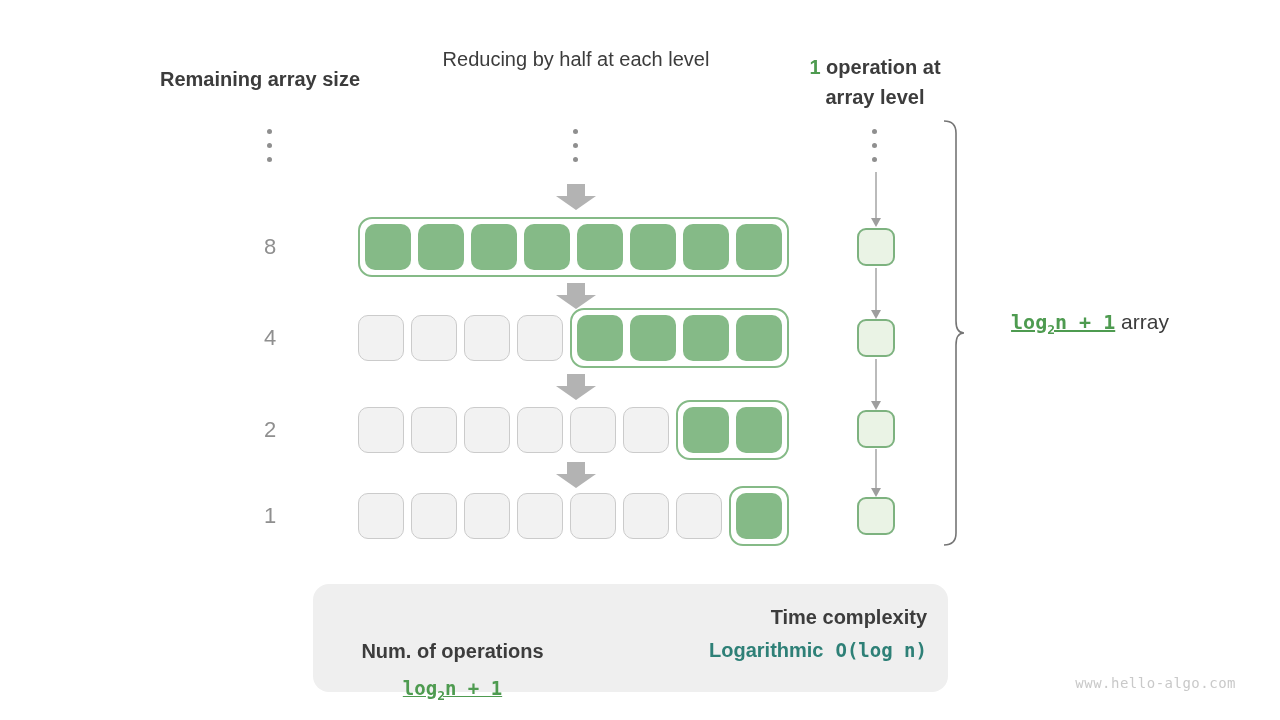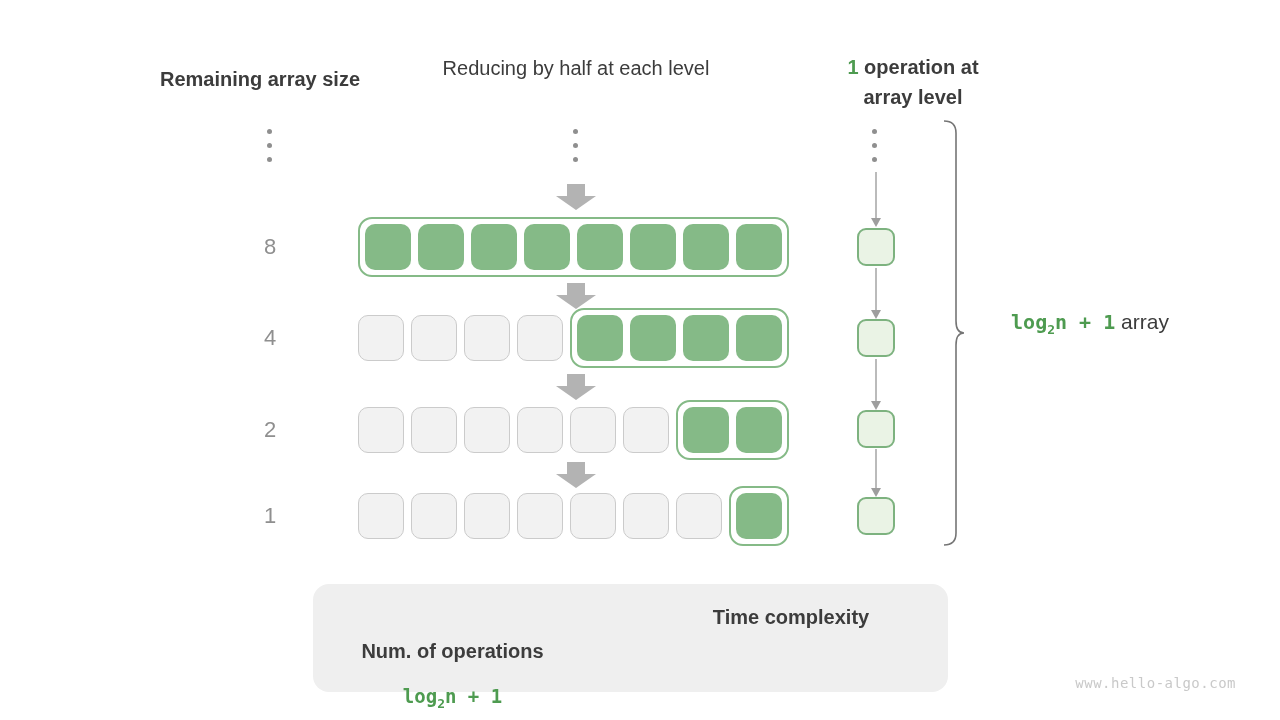--- a/index.html
+++ b/index.html
@@ -36,45 +36,45 @@
   #op-col .op-square:nth-child(4){top:497px;}
   
   #overlay{position:absolute;left:0;top:0;pointer-events:none;}
   .flow-arrow{fill:var(--arrow-bold);}
   .thin-line{stroke:var(--arrow-thin);stroke-width:1.4;fill:none;}
   .thin-head{fill:var(--arrow-thin);}
   .brace{stroke:var(--brace);stroke-width:1.6;fill:none;}
   .box-arrow{fill:var(--box-arrow);}
   
   #brace-label{left:968px;top:306px;width:244px;line-height:31px;font-size:21px;color:var(--text-dark);}
-  .mono-green{font-family:"DejaVu Sans Mono",monospace;font-weight:bold;color:var(--green-text);font-size:20px;}
+  .mono-green{font-family:"DejaVu Sans Mono",monospace;font-weight:bold;color:var(--green-text);font-size:20px;text-decoration:underline;}
   .mono-green sub{font-size:13px;}
   
   #summary-box{left:313px;top:584px;width:635px;height:108px;border-radius:16px;background:var(--box-bg);}
   .box-title{font-weight:bold;font-size:20px;color:var(--text-dark);}
   #sum-left{left:330px;top:640px;width:245px;}
-  #sum-left .formula{margin-top:22px;font-size:19px;}
-  #sum-right{left:655px;top:606px;width:272px;}
+  #sum-left .formula{margin-top:14px;font-size:19px;}
+  #sum-right{left:655px;top:606px;width:272px;text-align:right;}
   #sum-right .value{margin-top:10px;color:var(--teal-text);font-weight:bold;font-size:20px;}
   .mono-teal{font-family:"DejaVu Sans Mono",monospace;font-weight:bold;color:var(--teal-text);font-size:19px;margin-left:12px;}
   
   #watermark{right:44px;top:675px;font-family:"DejaVu Sans Mono",monospace;font-size:14px;color:var(--watermark);letter-spacing:0.5px;}
 </style>
 </head>
 <body>
 
 <div id="canvas">
 
   <div class="abs ctr hdr" style="left:120px;top:68px;width:280px;">Remaining array size</div>
 
   <div class="abs ctr" style="left:396px;top:48px;width:360px;">
-    <div class="sub-hdr" style="margin-top:9px;">Reducing by half at each level</div>
+    <div class="sub-hdr" style="">Reducing by half at each level</div>
   </div>
 
-  <div class="abs ctr hdr" style="left:803px;top:52px;width:220px;line-height:30px;">
+  <div class="abs ctr hdr" style="left:765px;top:52px;width:220px;line-height:30px;">
     <div><span class="accent">1</span><span> operation at</span></div>
     <div>array level</div>
   </div>
 
   <div class="abs vdots" style="left:267px;top:129px;">
       <span></span>
       <span></span>
       <span></span>
     </div>
   <div class="abs vdots" style="left:573px;top:129px;">
@@ -178,16 +178,17 @@
     </div>
   </div>
 
   <div id="summary-box" class="abs"></div>
   <div id="sum-left" class="abs ctr">
     <div class="box-title">Num. of operations</div>
     <div class="formula mono-green"><span>log</span><sub>2</sub><span>n + 1</span></div>
   </div>
   <div id="sum-right" class="abs ctr">
     <div class="box-title">Time complexity</div>
+    <div class="value"><span>Logarithmic</span><span class="mono-teal">O(log n)</span></div>
   </div>
 
   <div id="watermark" class="abs">www.hello-algo.com</div>
 </div>
 
 </body></html>

